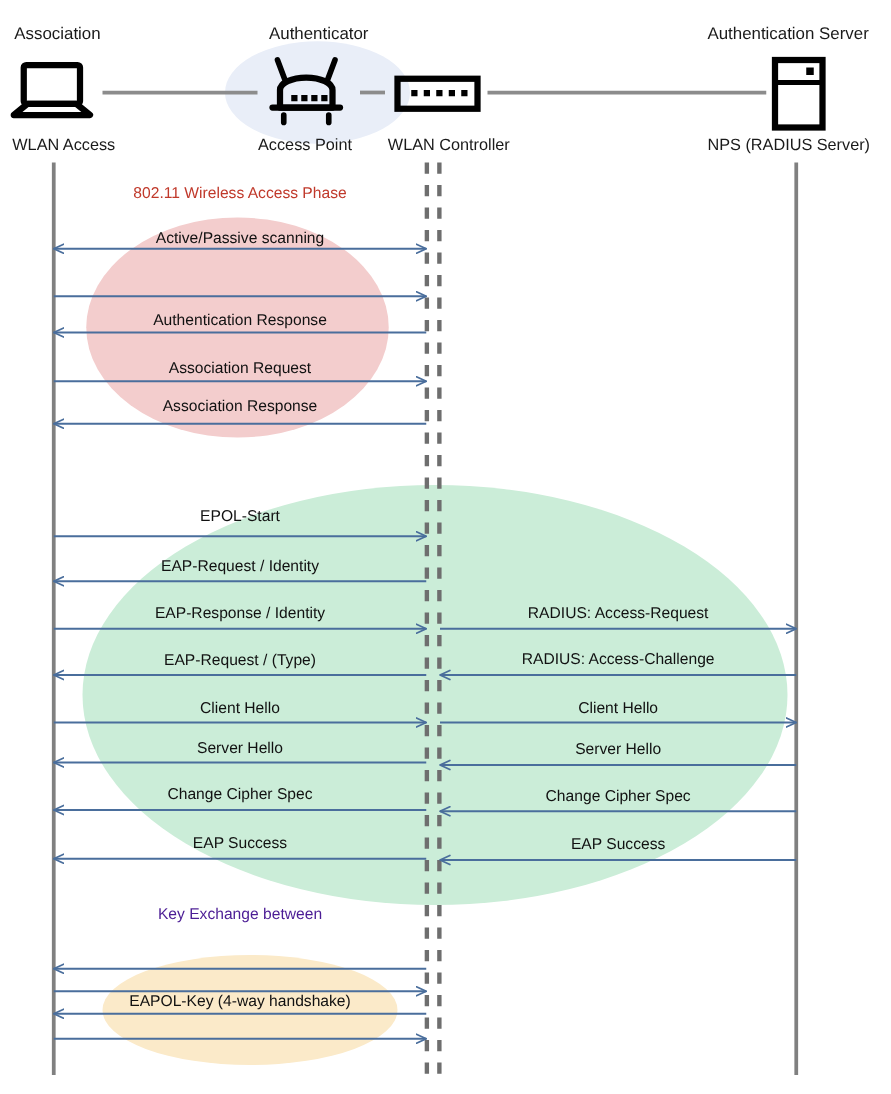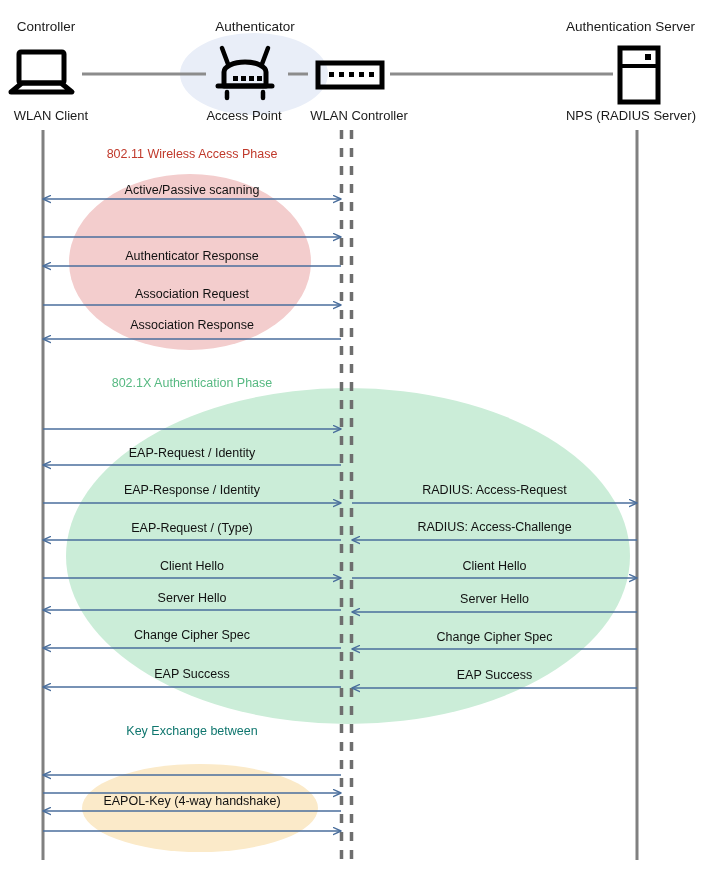--- a/index.html
+++ b/index.html
@@ -105,38 +105,38 @@
     <g stroke="#4a6e9c" stroke-width="1.7">
       <line x1="352" y1="503" x2="637" y2="503" marker-end="url(#ar-r)"></line>
       <line x1="352" y1="540" x2="637" y2="540" marker-start="url(#ar-l)"></line>
       <line x1="352" y1="578" x2="637" y2="578" marker-end="url(#ar-r)"></line>
       <line x1="352" y1="612" x2="637" y2="612" marker-start="url(#ar-l)"></line>
       <line x1="352" y1="649" x2="637" y2="649" marker-start="url(#ar-l)"></line>
       <line x1="352" y1="688" x2="637" y2="688" marker-start="url(#ar-l)"></line>
     </g>
   </svg>
 
-  <div class="node-title" style="left:0px;top:19px;width:92px;">Controller</div>
+  <div class="node-title" style="left:0px;top:19px;width:92px;">Association</div>
   <div class="node-title" style="left:196px;top:19px;width:118px;">Authenticator</div>
   <div class="node-title" style="left:548px;top:19px;width:165px;">Authentication Server</div>
 
-  <div class="node-sub" style="left:0px;top:108px;width:102px;">WLAN Client</div>
+  <div class="node-sub" style="left:0px;top:108px;width:102px;">WLAN Access</div>
   <div class="node-sub" style="left:194px;top:108px;width:100px;">Access Point</div>
   <div class="node-sub" style="left:298px;top:108px;width:122px;">WLAN Controller</div>
   <div class="node-sub" style="left:550px;top:108px;width:162px;">NPS (RADIUS Server)</div>
 
   <div class="phase" style="left:43px;top:147px;width:298px;color:#c0392b;">802.11 Wireless Access Phase</div>
-  <div class="phase" style="left:43px;top:376px;width:298px;color:#57b982;">802.1X Authentication Phase</div>
-  <div class="phase two-line" style="left:43px;top:722px;width:298px;color:#0f766e;">Key Exchange between</div>
+  <div class="phase two-line" style="left:43px;top:722px;width:298px;color:#4c1d95;">Key Exchange between</div>
 
   <div class="msg" style="left:43px;top:183px;width:298px;">Active/Passive scanning</div>
-  <div class="msg" style="left:43px;top:249px;width:298px;">Authenticator Response</div>
+  <div class="msg" style="left:43px;top:249px;width:298px;">Authentication Response</div>
   <div class="msg" style="left:43px;top:287px;width:298px;">Association Request</div>
   <div class="msg" style="left:43px;top:318px;width:298px;">Association Response</div>
 
+  <div class="msg" style="left:43px;top:406px;width:298px;">EPOL-Start</div>
   <div class="msg" style="left:43px;top:446px;width:298px;">EAP-Request / Identity</div>
   <div class="msg" style="left:43px;top:521px;width:298px;">EAP-Request / (Type)</div>
   <div class="msg" style="left:43px;top:483px;width:298px;">EAP-Response / Identity</div>
   <div class="msg" style="left:43px;top:559px;width:298px;">Client Hello</div>
   <div class="msg" style="left:43px;top:591px;width:298px;">Server Hello</div>
   <div class="msg" style="left:43px;top:628px;width:298px;">Change Cipher Spec</div>
   <div class="msg" style="left:43px;top:667px;width:298px;">EAP Success</div>
   <div class="msg" style="left:43px;top:794px;width:298px;">EAPOL-Key (4-way handshake)</div>
 
   <div class="msg" style="left:352px;top:483px;width:285px;">RADIUS: Access-Request</div>

